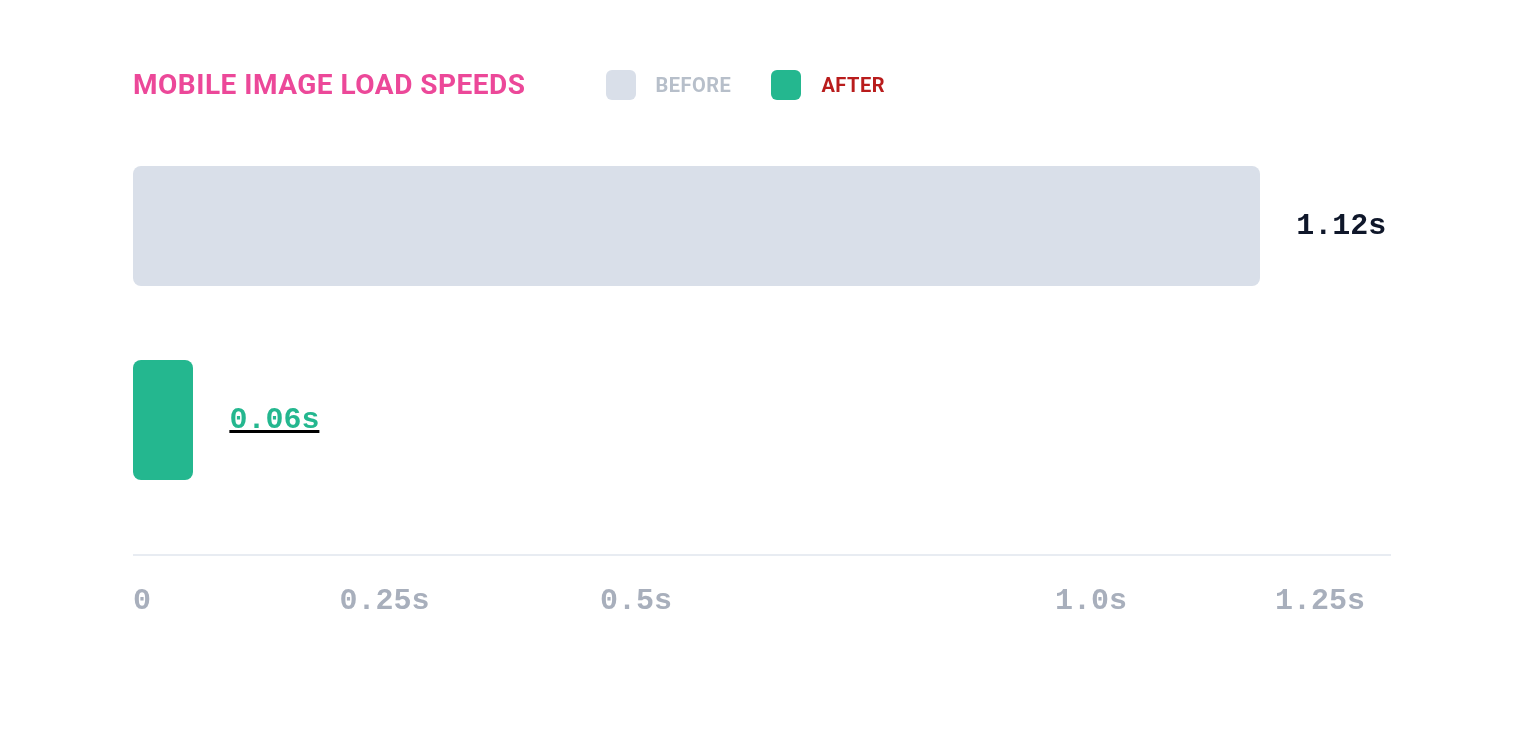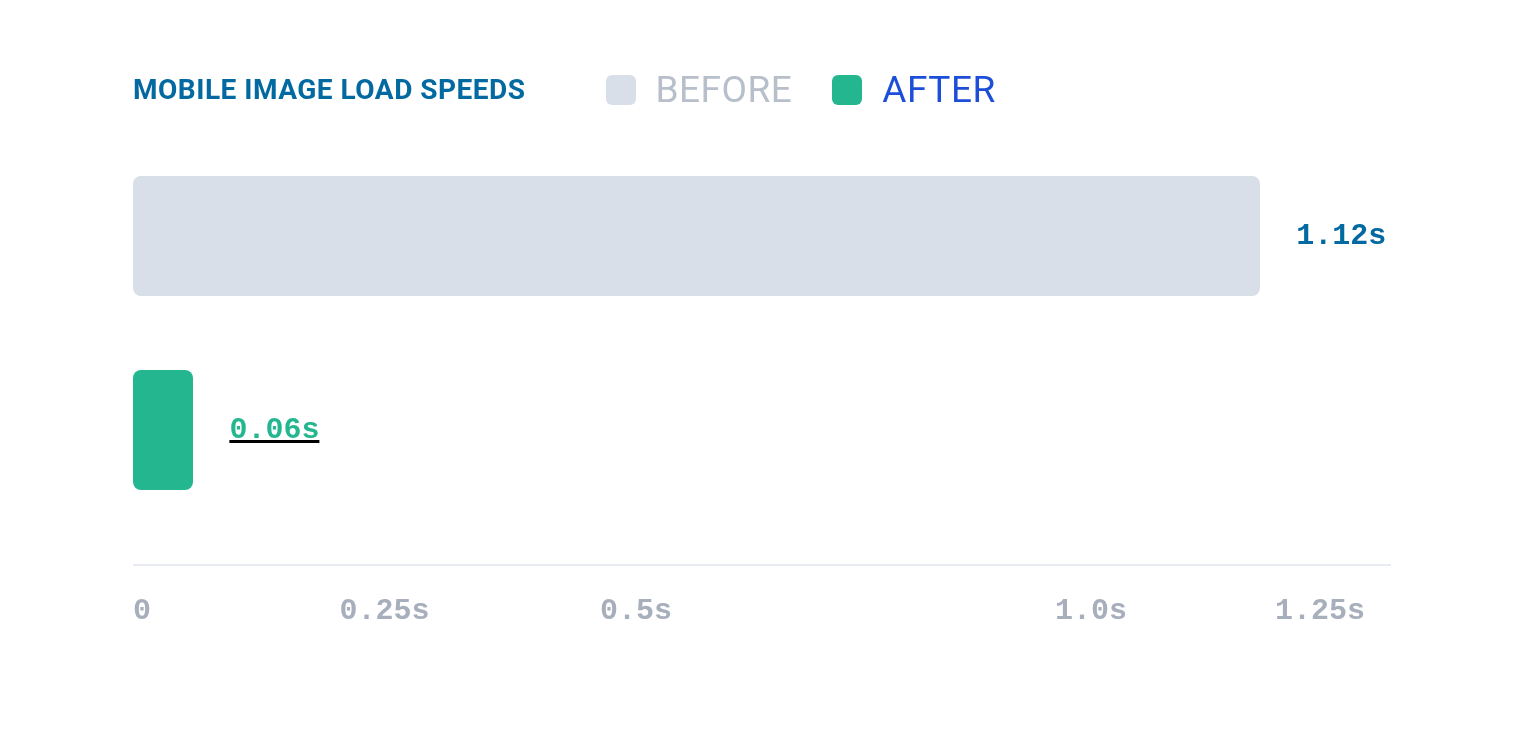--- a/index.html
+++ b/index.html
@@ -22,21 +22,21 @@
     }
     .header {
       display: flex;
       align-items: center;
       gap: 0;
     }
     .title {
       font-size: 28px;
       font-weight: 700;
       letter-spacing: 0.5px;
-      color: #0369a1;
+      color: #ec4899;
       text-transform: uppercase;
     }
     .legend {
       display: flex;
       align-items: center;
       margin-left: 80px;
       gap: 0;
     }
     .legend-item {
       display: flex;
@@ -52,30 +52,30 @@
       border-radius: 6px;
       display: inline-block;
     }
     .swatch-before {
       background: #d9dfe9;
     }
     .swatch-after {
       background: #24b78f;
     }
     .legend-label {
-      font-size: 37px;
-      font-weight: 400;
+      font-size: 20px;
+      font-weight: 700;
       letter-spacing: 0.5px;
       text-transform: uppercase;
     }
     .legend-before .legend-label {
       color: #b7bfca;
     }
     .legend-after .legend-label {
-      color: #1d4ed8;
+      color: #b91c1c;
     }
     .bars-area {
       margin-top: 65px;
       position: relative;
     }
     .bar-row {
       display: flex;
       align-items: center;
       gap: 36px;
       height: 120px;
@@ -94,21 +94,21 @@
     .bar-after {
       background: #24b78f;
     }
     .bar-value {
       font-family: "Courier New", Courier, monospace;
       font-size: 30px;
       font-weight: 700;
       white-space: nowrap;
     }
     .bar-value-before {
-      color: #0369a1;
+      color: #0f172a;
     }
     .bar-value-after {
       color: #24b78f;
     }
     .axis-line {
       margin-top: 74px;
       height: 2px;
       width: 1258px;
       background: #e8ecf2;
     }

